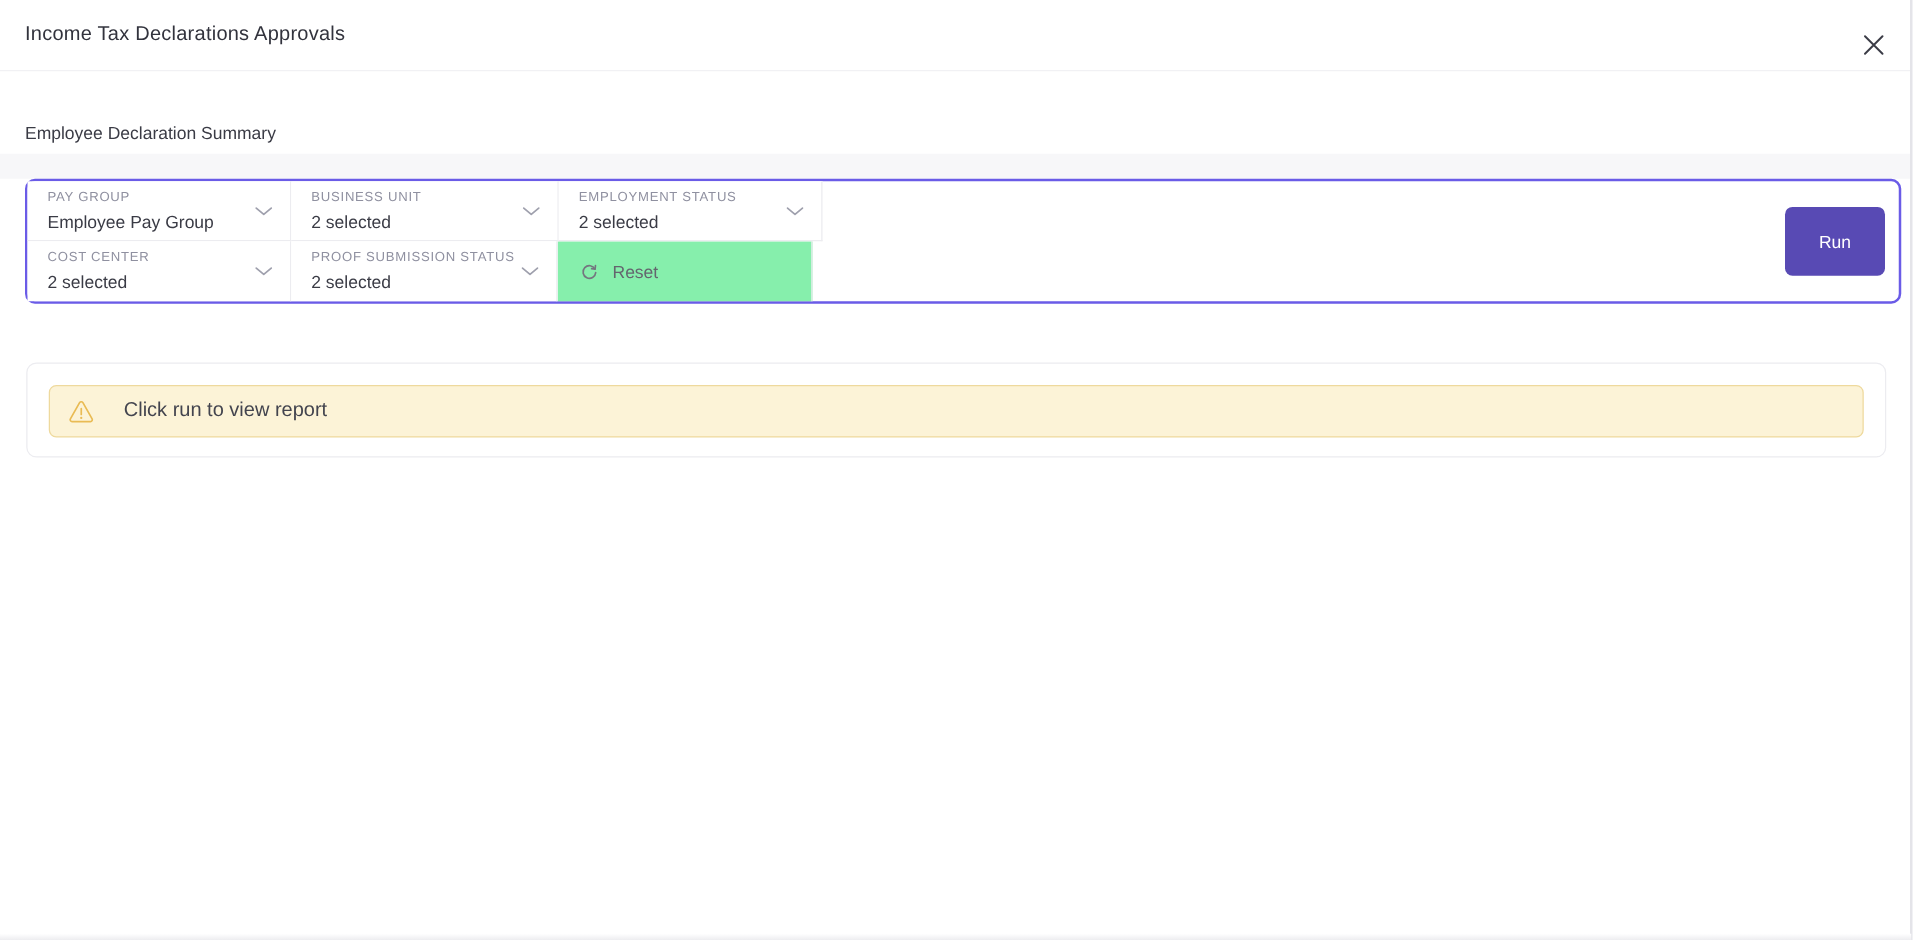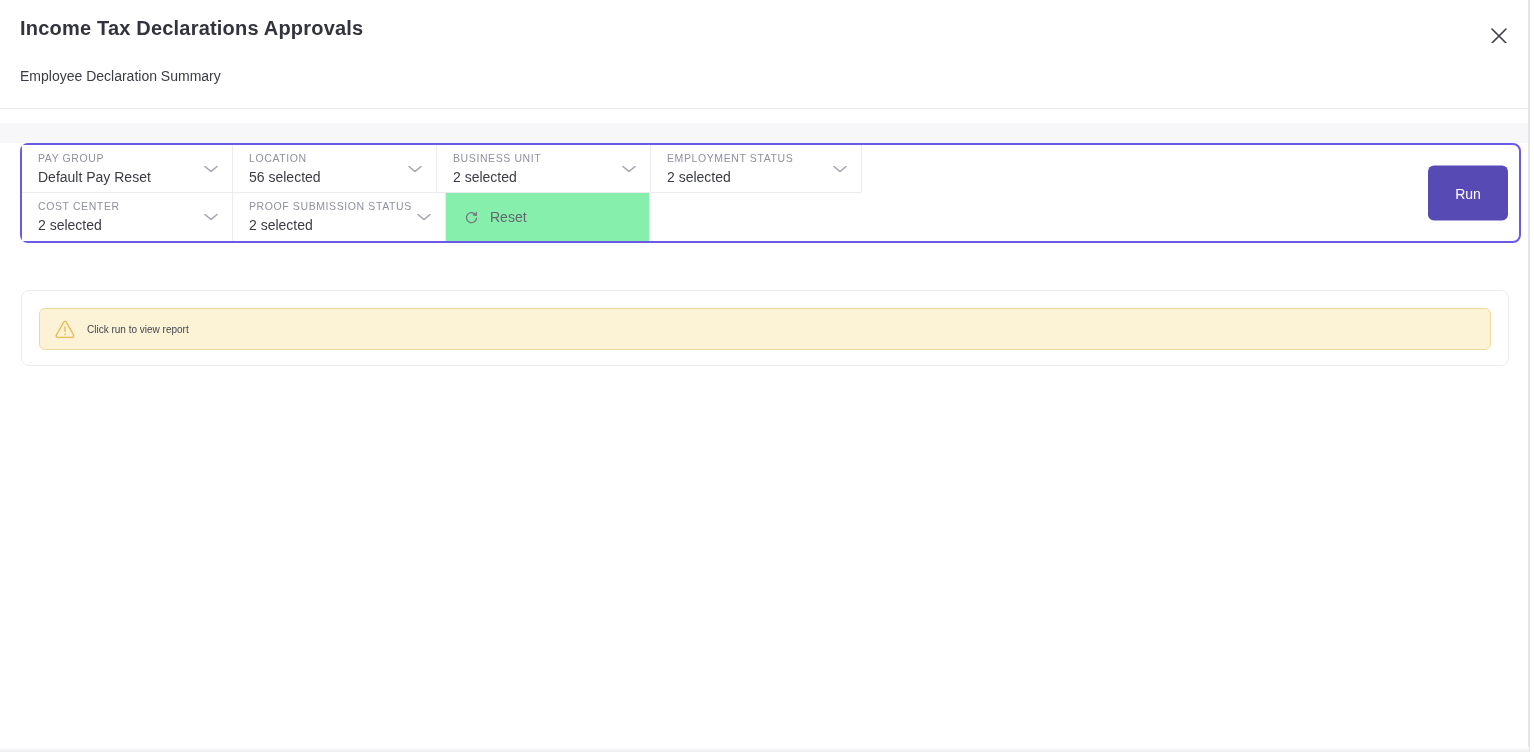--- a/index.html
+++ b/index.html
@@ -4,26 +4,26 @@
 <style>
   * { margin:0; padding:0; box-sizing:border-box; }
   html,body { width:1534px; height:752px; background:#ffffff; overflow:hidden;
               font-family:"Liberation Sans", sans-serif; }
   .stage { position:relative; width:1534px; height:752px; background:#ffffff; }
 
   
   .titlebar { position:absolute; left:0; top:0; width:1529px; height:57px;
               background:#ffffff; border-bottom:1px solid #f1f1f4; }
   .page-title { position:absolute; left:20px; top:50%; transform:translateY(-50%);
-                font-size:20px; font-weight:700; color:#32333d; letter-spacing:.2px; }
+                font-size:16px; font-weight:400; color:#32333d; letter-spacing:.2px; }
   .close-btn { position:absolute; left:1487px; top:24px; width:24px; height:24px;
                display:flex; align-items:center; justify-content:center; cursor:pointer;
                background:transparent; border:none; }
 
-  .subbar { position:absolute; left:0; top:43px; width:1529px; height:66px;
+  .subbar { position:absolute; left:0; top:73px; width:1529px; height:66px;
             background:#ffffff; border-bottom:1px solid #ebebef; }
   .page-subtitle { position:absolute; left:20px; top:50%; transform:translateY(-50%);
                    font-size:14px; font-weight:400; color:#3a3b45; }
 
   .band { position:absolute; left:0; top:123px; width:1529px; height:20px; background:#f7f7f9; }
 
   
   .fbar { position:absolute; left:20px; top:143px; width:1501px; height:100px;
           background:#ffffff; border:2px solid #6a5be7; border-radius:8px; }
   .frow { display:flex; height:48px; }
@@ -45,21 +45,21 @@
              width:80px; height:55px; background:#584ab4; color:#ffffff; border:none;
              border-radius:6px; font-size:14px; font-weight:500; cursor:pointer;
              font-family:"Liberation Sans", sans-serif; }
 
   
   .card { position:absolute; left:21px; top:290px; width:1488px; height:76px;
           background:#ffffff; border:1px solid #ececf0; border-radius:8px; }
   .banner { position:absolute; left:17px; right:17px; top:17px; height:42px;
             background:#fcf3d7; border:1px solid #eed99d; border-radius:6px;
             display:flex; align-items:center; padding-left:15px; }
-  .banner .msg { margin-left:12px; font-size:10px; color:#43444e; }
+  .banner .msg { margin-left:24px; font-size:16px; color:#43444e; }
 
   
   .window-edge { position:absolute; left:1528px; top:0; width:2px; height:752px; background:#e4e4e9; }
   .bottom-edge { position:absolute; left:0; bottom:0; width:1529px; height:5px;
                  background:linear-gradient(#ffffff, #ededf0); }
 </style>
 </head>
 <body>
 
 <div class="stage">
@@ -80,38 +80,29 @@
   </div>
 
   <div class="band"></div>
 
   <div class="fbar">
 
     <div class="frow frow1">
 
       <div class="fcell w1">
         <div class="lbl">PAY GROUP</div>
-        <div class="val">Default Pay Reset</div>
+        <div class="val">Employee Pay Group</div>
         <span class="chev">
           <svg width="14" height="8" viewBox="0 0 14 8">
               <path d="M1 1.5 L7 6.5 L13 1.5" stroke="#9fa0ad" stroke-width="1.4" fill="none" stroke-linecap="round" stroke-linejoin="round"></path>
             </svg>
         </span>
       </div>
 
 
-      <div class="fcell w3">
-        <div class="lbl">LOCATION</div>
-        <div class="val">56 selected</div>
-        <span class="chev">
-          <svg width="14" height="8" viewBox="0 0 14 8">
-              <path d="M1 1.5 L7 6.5 L13 1.5" stroke="#9fa0ad" stroke-width="1.4" fill="none" stroke-linecap="round" stroke-linejoin="round"></path>
-            </svg>
-        </span>
-      </div>
 
       <div class="fcell w4">
         <div class="lbl">BUSINESS UNIT</div>
         <div class="val">2 selected</div>
         <span class="chev">
           <svg width="14" height="8" viewBox="0 0 14 8">
               <path d="M1 1.5 L7 6.5 L13 1.5" stroke="#9fa0ad" stroke-width="1.4" fill="none" stroke-linecap="round" stroke-linejoin="round"></path>
             </svg>
         </span>
       </div>

